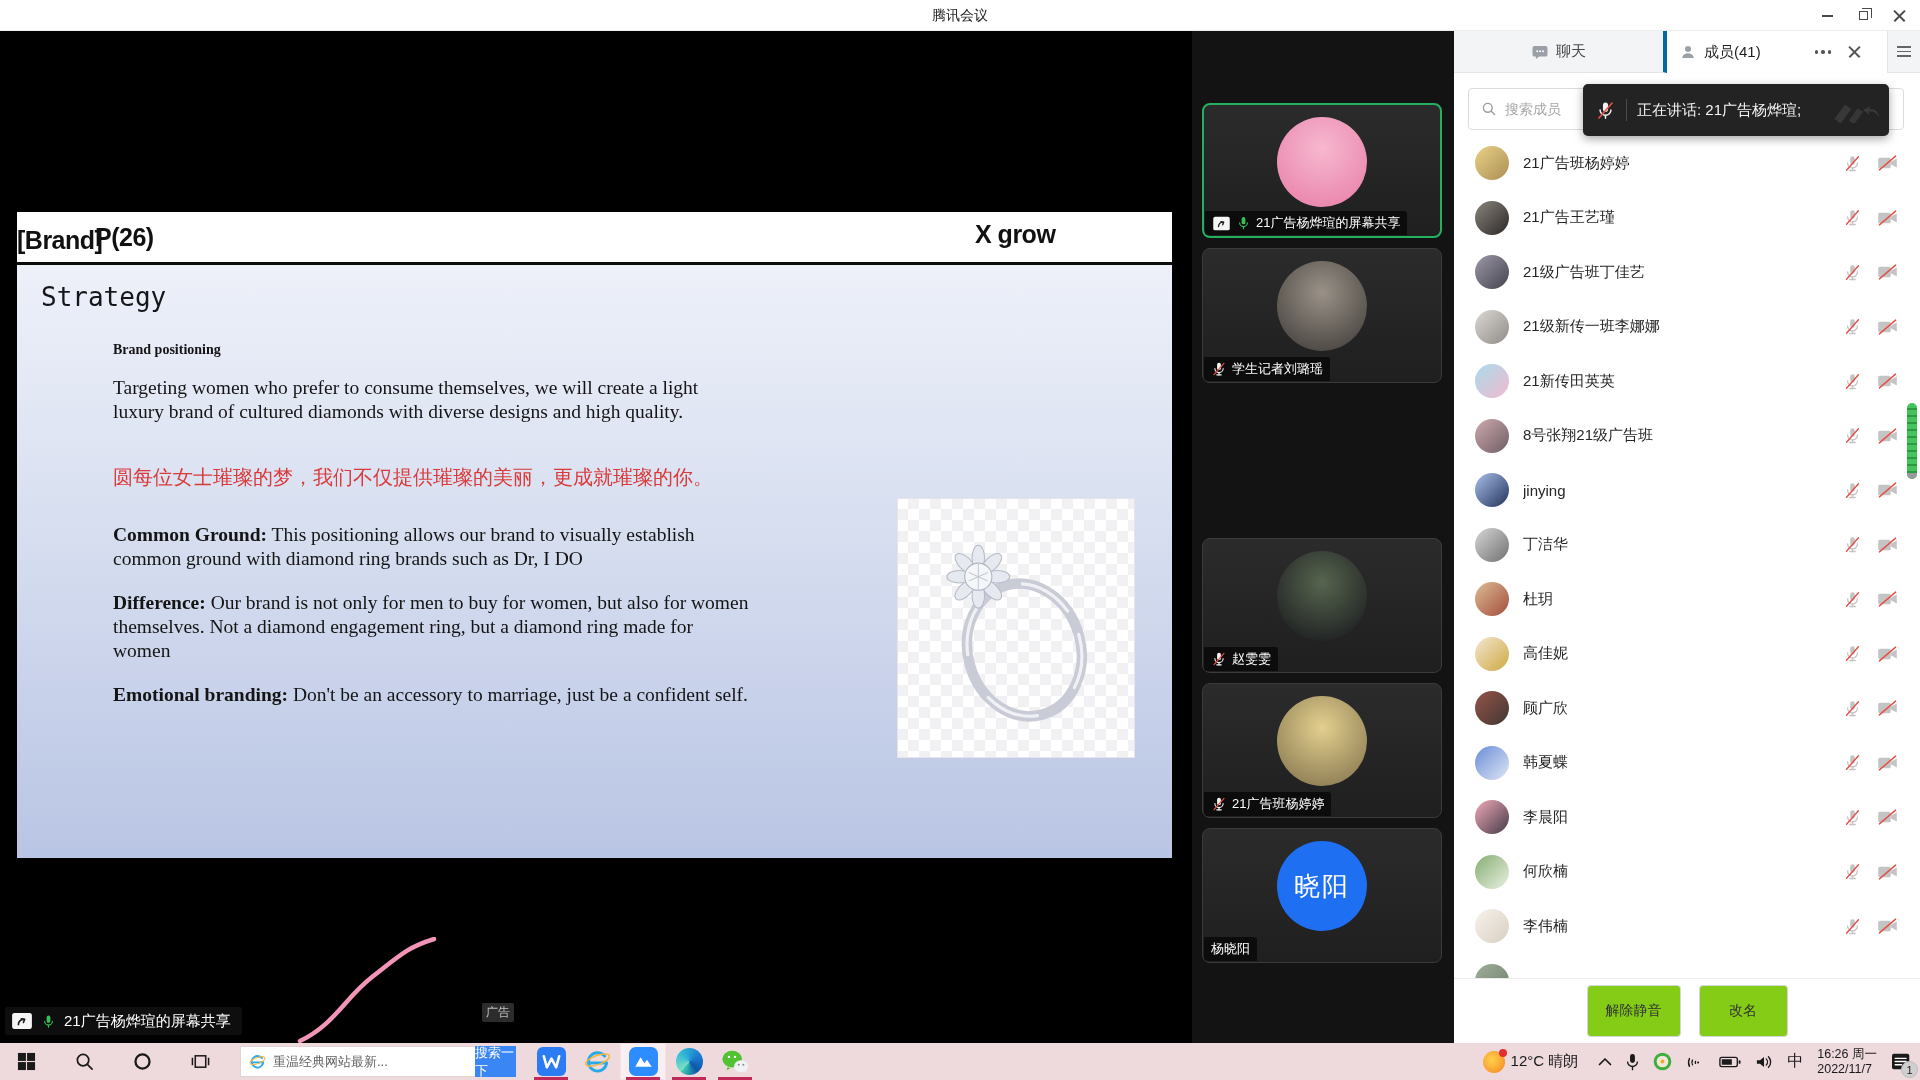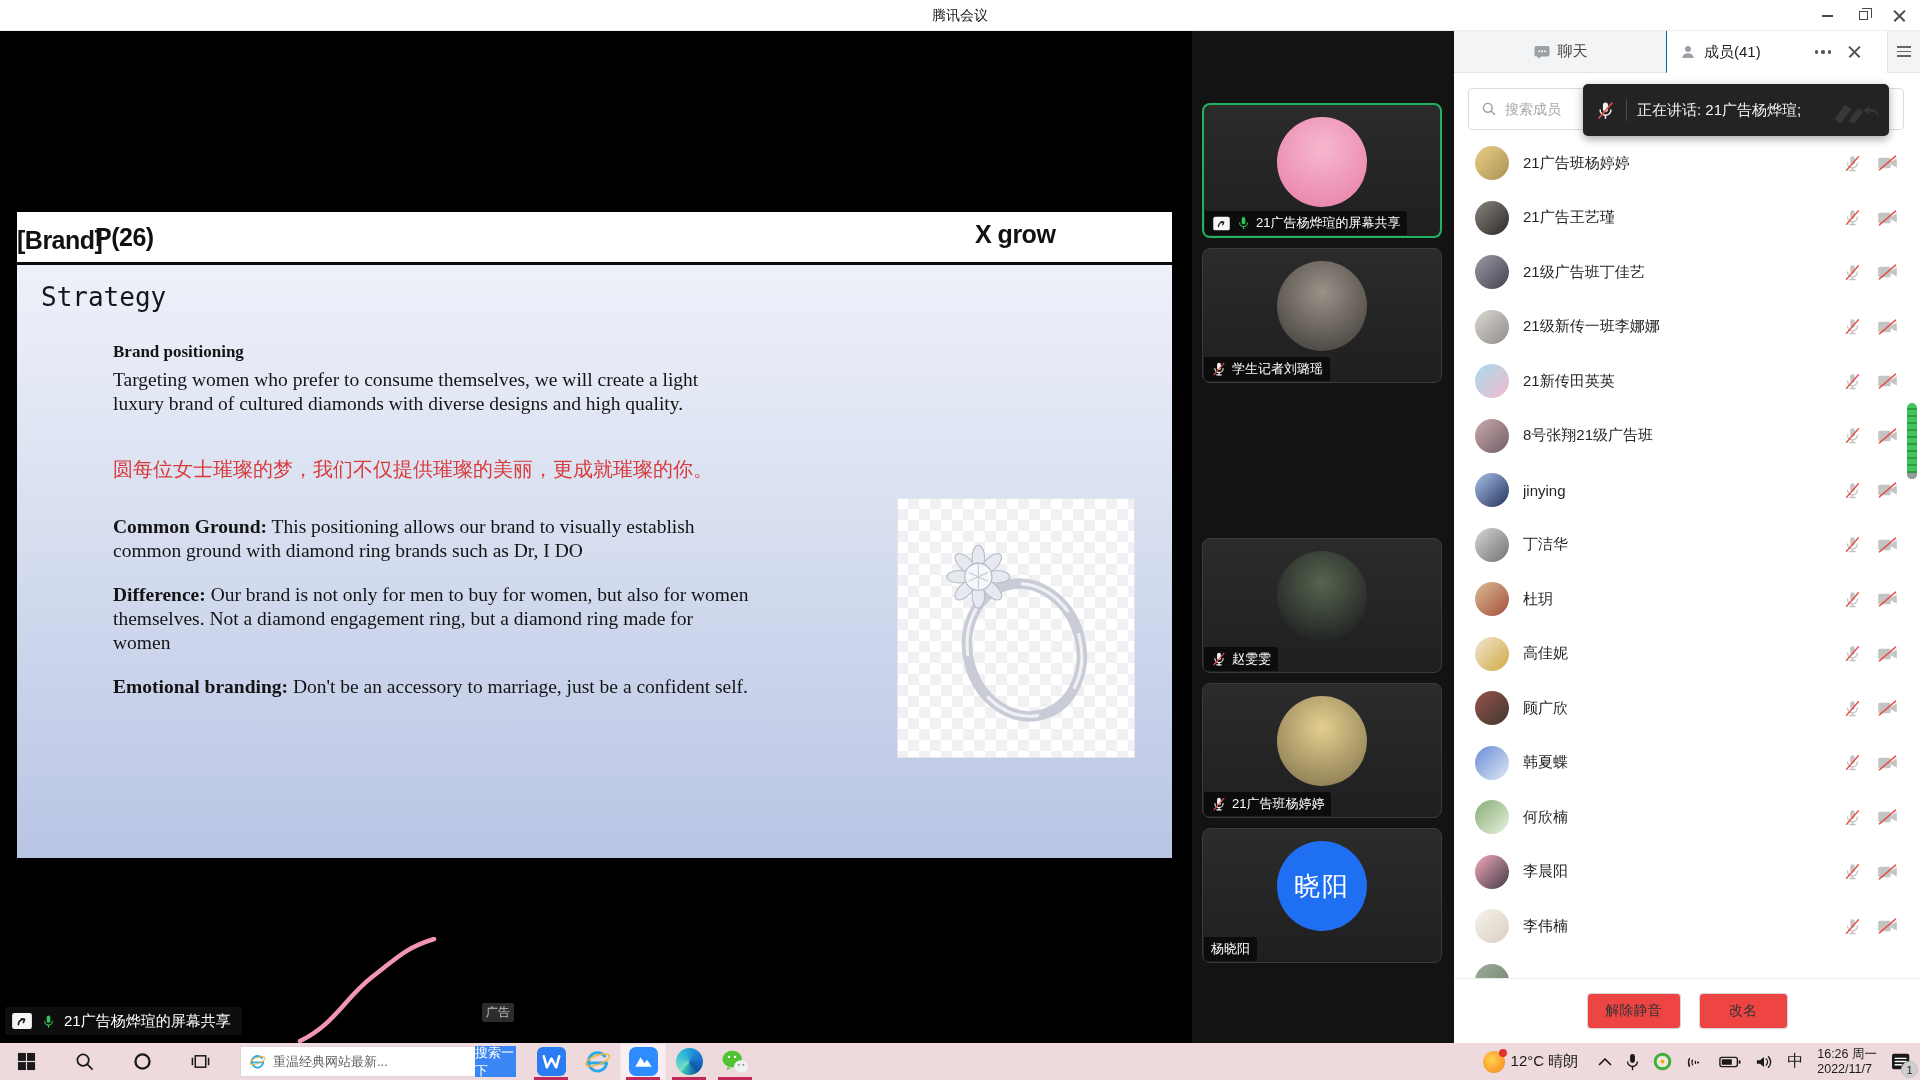--- a/index.html
+++ b/index.html
@@ -28,21 +28,21 @@
 
   
   .share{position:absolute;left:0;top:0;width:1192px;height:1012px;background:#000;overflow:hidden}
   .slide{position:absolute;left:17px;top:181px;width:1155px;height:646px;background:linear-gradient(180deg,#f2f4fb 0%,#dfe5f3 35%,#b9c5e4 100%)}
   .slide-header{position:absolute;left:0;top:0;width:100%;height:53px;background:#fff;border-bottom:3px solid #0c0c0c}
   .sh-left{position:absolute;left:78px;top:11px;font-size:25px;font-weight:800;color:#111;letter-spacing:-.5px}
   .sh-center{position:absolute;left:0;width:100%;top:14px;font-size:25px;font-weight:800;color:#111;letter-spacing:-.5px}
   .sh-right{position:absolute;left:958px;top:8px;font-size:25px;font-weight:800;color:#111;letter-spacing:-.5px}
   .slide-title{position:absolute;left:24px;top:70px;font-family:"DejaVu Sans Mono",monospace;font-size:26px;color:#16161a}
   .slide-body{position:absolute;left:96px;top:130px;width:640px;font-family:"Liberation Serif",serif;color:#141414}
-  .sb-head{font-size:17px;font-weight:700;margin-bottom:6px}
+  .sb-head{font-size:14px;font-weight:700;margin-bottom:18px}
   .sb-par{font-size:19.5px;line-height:24px}
   .sb-tagline{margin-top:40px;margin-bottom:32px;font-size:20px;color:var(--tagline-red);white-space:nowrap}
   .sb-block{margin-top:0;margin-bottom:18px;font-size:19.5px;line-height:24px}
   .sb-block b{font-weight:700}
   .ring-box{position:absolute;left:880px;top:286px;width:238px;height:260px;
     background:repeating-conic-gradient(#f1f1f3 0% 25%,#ffffff 0% 50%);background-size:22px 22px;box-shadow:0 0 0 1px #e4e4ea inset}
   .ring-box svg{position:absolute;left:14px;top:18px}
 
   .growth-curve{position:absolute;left:286px;top:906px}
   .ad-badge{position:absolute;left:482px;top:972px;font-size:12px;color:#bdbdbd;background:rgba(200,200,200,.22);padding:1px 4px;border-radius:2px}
@@ -55,21 +55,21 @@
   .thumb.active{border:2px solid var(--green)}
   .t-avatar{position:absolute;left:50%;top:12px;transform:translateX(-50%);width:90px;height:90px;border-radius:50%}
   .t-avatar.solid{display:flex;align-items:center;justify-content:center;color:#fff;font-size:26px;letter-spacing:2px}
   .t-label{position:absolute;left:1px;bottom:1px;max-width:98%;background:rgba(8,8,8,.8);display:flex;align-items:center;gap:5px;padding:3px 7px;border-radius:0 3px 0 0;white-space:nowrap}
   .t-label .txt{color:#fff;font-size:13px}
 
   
   .panel{position:absolute;left:1454px;top:0;width:466px;height:1012px;background:#fff}
   .tabbar{position:absolute;left:0;top:0;width:466px;height:42px;display:flex}
   .tab{display:flex;align-items:center;justify-content:center;gap:7px;font-size:15px;cursor:default}
-  .tab-chat{width:213px;background:#f3f4f6;border-right:1px solid #0369a1;border-bottom:1px solid #e4e4e4;color:#4a4a4a}
+  .tab-chat{width:213px;background:#f3f4f6;border-right:4px solid #0369a1;border-bottom:1px solid #e4e4e4;color:#4a4a4a}
   .tab-members{width:220px;background:#fff;color:#1f1f1f;justify-content:flex-start;padding-left:12px;position:relative}
   .tab-members .dots{position:absolute;right:56px;top:19px;display:flex;gap:3px}
   .tab-members .dots i{width:3.5px;height:3.5px;border-radius:50%;background:#555}
   .tab-members .close{position:absolute;right:26px;top:14px;width:13px;height:13px}
   .tab-members .close::before,.tab-members .close::after{content:"";position:absolute;left:-1px;top:6px;width:15px;height:1.6px;background:#555}
   .tab-members .close::before{transform:rotate(45deg)}.tab-members .close::after{transform:rotate(-45deg)}
   .menu-strip{width:33px;background:#f3f4f6;border-left:1px solid #e4e4e4;border-bottom:1px solid #e4e4e4;display:flex;flex-direction:column;gap:3px;align-items:center;justify-content:center}
   .menu-strip i{width:14px;height:1.8px;background:#666;display:block}
 
   .search-row{position:absolute;left:14px;top:57px;width:436px;height:42px;border:1px solid #dcdcdc;border-radius:4px;background:#fff;display:flex;align-items:center;padding:0 12px;gap:8px}
@@ -85,21 +85,21 @@
   .member-row{height:54.5px;display:flex;align-items:center;padding:0 22px 0 21px}
   .m-avatar{width:34px;height:34px;border-radius:50%;flex:none}
   .m-name{margin-left:14px;font-size:15px;color:#262626;white-space:nowrap;overflow:hidden}
   .m-icons{margin-left:auto;display:flex;align-items:center;gap:15px}
   .m-icons .ic{display:flex;align-items:center}
 
   .scrollbar{position:absolute;right:3px;top:372px;width:10px;height:76px;border-radius:5px;overflow:hidden;background:repeating-linear-gradient(180deg,#43c35c 0 5px,#2c9a42 5px 7px)}
   .scrollbar::after{content:"";position:absolute;left:0;bottom:0;width:100%;height:6px;background:#9a9a9a}
 
   .panel-footer{position:absolute;left:0;top:947px;width:466px;height:65px;border-top:1px solid #ececec;display:flex;align-items:center;justify-content:center;gap:18px;background:#fff}
-  .pf-btn{min-width:89px;height:36px;border:1px solid #d6d6d6;border-radius:4px;background:#ef4444;font-size:14px;color:#333;padding:0 18px;font-family:inherit;cursor:pointer}
+  .pf-btn{min-width:89px;height:52px;border:1px solid #d6d6d6;border-radius:4px;background:#84cc16;font-size:14px;color:#333;padding:0 18px;font-family:inherit;cursor:pointer}
 
   
   .taskbar{position:absolute;left:0;top:1043px;width:1920px;height:37px;background:var(--taskbar-pink);z-index:60}
   .tb-item{position:absolute;top:0;height:37px;display:flex;align-items:center;justify-content:center}
   .tb-start{left:8px;width:36px}.tb-search{left:66px;width:36px}.tb-cortana{left:124px;width:36px}.tb-taskview{left:182px;width:36px}
   .tb-searchbox{left:240px;width:276px;top:3px;height:31px;background:#fff;display:flex;align-items:center;gap:7px;padding-left:8px;border:1px solid #e3d3d6}
   .tb-searchbox .txt{font-size:13px;color:#5f5f5f;white-space:nowrap;overflow:hidden;flex:1}
   .tb-searchbox .go{height:31px;margin:-1px;width:41px;background:var(--search-blue);color:#fff;font-size:13px;display:flex;align-items:center;justify-content:center;flex:none}
   .task-apps{position:absolute;left:528px;top:0;height:37px;display:flex}
   .app{width:46px;height:37px;position:relative;display:flex;align-items:center;justify-content:center}
@@ -594,44 +594,44 @@
        <span class="ic">
               <svg width="21" height="18" viewBox="0 0 26 22" fill="none">
                 <rect x="1.5" y="4.5" width="15.5" height="13" rx="2" fill="#c4c4c4"></rect>
                 <path d="M17 9.5 24.5 5.5v11L17 12.5z" fill="#c4c4c4"></path>
                 <path d="M3 19.5 23 2.5" stroke="#e2524a" stroke-width="1.8" stroke-linecap="round"></path>
               </svg>
             </span>
      </span>
         </div>
         <div class="member-row">
+          <span class="m-avatar" style="background: linear-gradient(135deg, rgb(242, 170, 186), rgb(67, 58, 70));"></span>
+     <span class="m-name">李晨阳</span>
+     <span class="m-icons">
+       <span class="ic">
+              <svg width="19" height="19" viewBox="0 0 24 24" fill="none">
+                <rect x="9.1" y="2.8" width="5.8" height="10.8" rx="2.9" fill="#c4c4c4"></rect>
+                <path d="M5.8 11.3a6.2 6.2 0 0 0 12.4 0" stroke="#c4c4c4" stroke-width="1.7" stroke-linecap="round"></path>
+                <path d="M12 17.8v3" stroke="#c4c4c4" stroke-width="1.7" stroke-linecap="round"></path>
+                <path d="M8.6 20.8h6.8" stroke="#c4c4c4" stroke-width="1.7" stroke-linecap="round"></path>
+                <path d="M4.5 20.5 19.5 3.5" stroke="#e2524a" stroke-width="1.8" stroke-linecap="round"></path>
+              </svg>
+            </span>
+       <span class="ic">
+              <svg width="21" height="18" viewBox="0 0 26 22" fill="none">
+                <rect x="1.5" y="4.5" width="15.5" height="13" rx="2" fill="#c4c4c4"></rect>
+                <path d="M17 9.5 24.5 5.5v11L17 12.5z" fill="#c4c4c4"></path>
+                <path d="M3 19.5 23 2.5" stroke="#e2524a" stroke-width="1.8" stroke-linecap="round"></path>
+              </svg>
+            </span>
+     </span>
+        </div>
+        <div class="member-row">
           <span class="m-avatar" style="background: linear-gradient(135deg, rgb(134, 173, 114), rgb(233, 241, 225));"></span>
      <span class="m-name">何欣楠</span>
-     <span class="m-icons">
-       <span class="ic">
-              <svg width="19" height="19" viewBox="0 0 24 24" fill="none">
-                <rect x="9.1" y="2.8" width="5.8" height="10.8" rx="2.9" fill="#c4c4c4"></rect>
-                <path d="M5.8 11.3a6.2 6.2 0 0 0 12.4 0" stroke="#c4c4c4" stroke-width="1.7" stroke-linecap="round"></path>
-                <path d="M12 17.8v3" stroke="#c4c4c4" stroke-width="1.7" stroke-linecap="round"></path>
-                <path d="M8.6 20.8h6.8" stroke="#c4c4c4" stroke-width="1.7" stroke-linecap="round"></path>
-                <path d="M4.5 20.5 19.5 3.5" stroke="#e2524a" stroke-width="1.8" stroke-linecap="round"></path>
-              </svg>
-            </span>
-       <span class="ic">
-              <svg width="21" height="18" viewBox="0 0 26 22" fill="none">
-                <rect x="1.5" y="4.5" width="15.5" height="13" rx="2" fill="#c4c4c4"></rect>
-                <path d="M17 9.5 24.5 5.5v11L17 12.5z" fill="#c4c4c4"></path>
-                <path d="M3 19.5 23 2.5" stroke="#e2524a" stroke-width="1.8" stroke-linecap="round"></path>
-              </svg>
-            </span>
-     </span>
-        </div>
-        <div class="member-row">
-          <span class="m-avatar" style="background: linear-gradient(135deg, rgb(242, 170, 186), rgb(67, 58, 70));"></span>
-     <span class="m-name">李晨阳</span>
      <span class="m-icons">
        <span class="ic">
               <svg width="19" height="19" viewBox="0 0 24 24" fill="none">
                 <rect x="9.1" y="2.8" width="5.8" height="10.8" rx="2.9" fill="#c4c4c4"></rect>
                 <path d="M5.8 11.3a6.2 6.2 0 0 0 12.4 0" stroke="#c4c4c4" stroke-width="1.7" stroke-linecap="round"></path>
                 <path d="M12 17.8v3" stroke="#c4c4c4" stroke-width="1.7" stroke-linecap="round"></path>
                 <path d="M8.6 20.8h6.8" stroke="#c4c4c4" stroke-width="1.7" stroke-linecap="round"></path>
                 <path d="M4.5 20.5 19.5 3.5" stroke="#e2524a" stroke-width="1.8" stroke-linecap="round"></path>
               </svg>
             </span>

